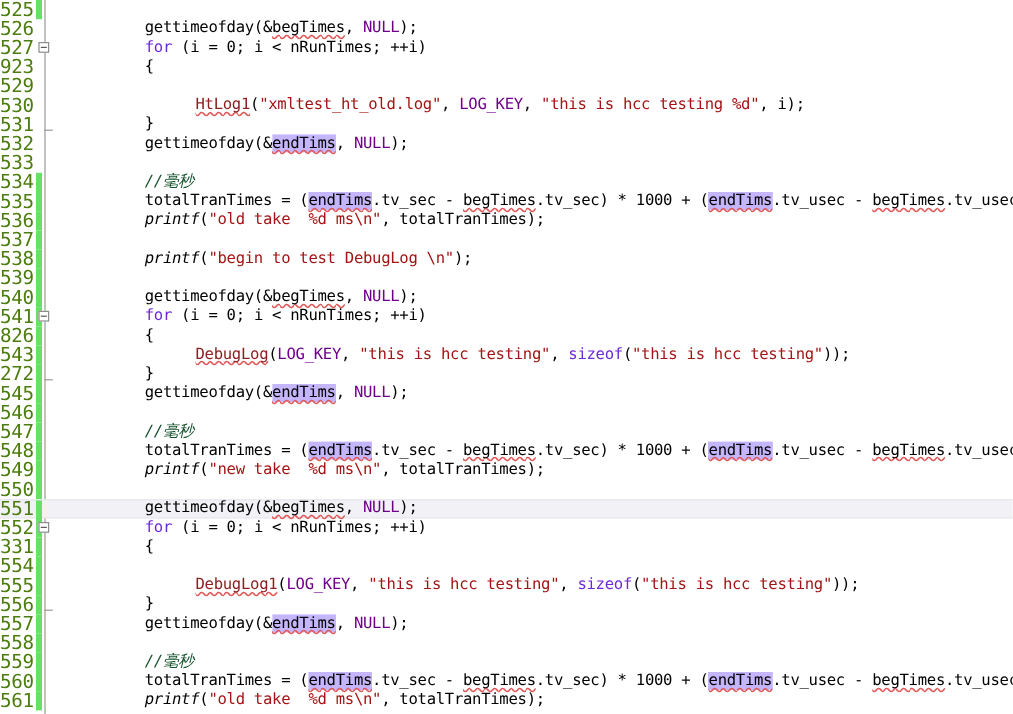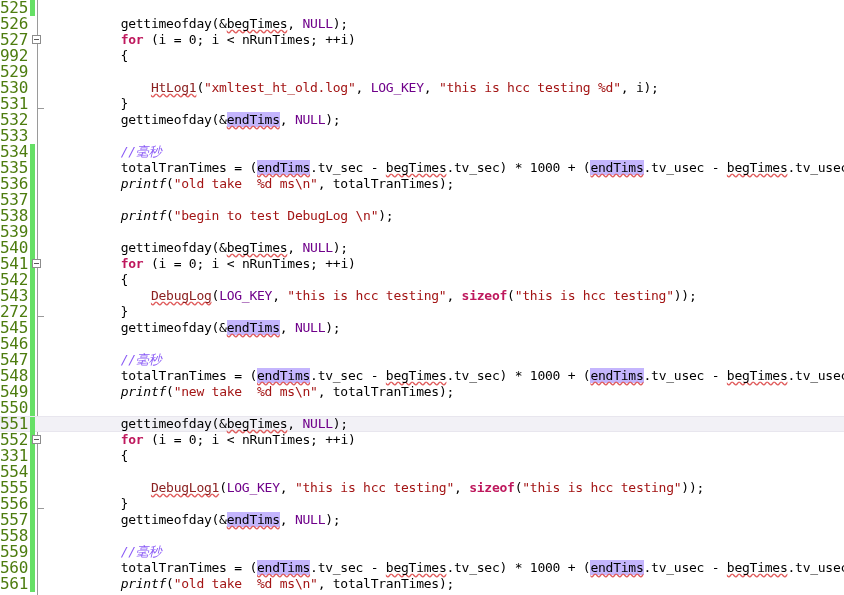--- a/index.html
+++ b/index.html
@@ -121,25 +121,25 @@
   .fold-endtick {
     position: absolute;
     left: 37px;
     width: 7px;
     height: 1px;
     background: #9a9a9a;
   }
 
   
   .t-plain    { color: #000000; }
-  .t-kw       { color: #be185d; font-weight: bold; }
+  .t-kw       { color: #6d28d9; }
   .t-str      { color: #a31515; }
-  .t-cmt      { color: #8b5cf6; font-style: italic; }
+  .t-cmt      { color: #14532d; font-style: italic; }
   .t-macro    { color: #6f008a; }
-  .t-fn       { color: #8b2020; }
+  .t-fn       { color: #8b2020; margin-left: 12px; }
   .t-ital     { color: #000000; font-style: italic; text-align: center; }
   .t-num      { color: #000000; }
 
   .squiggle {
     text-decoration: underline;
     text-decoration-color: #e05a5a;
     text-decoration-style: wavy;
     text-decoration-skip-ink: none;
   }
   .hl-word {
@@ -154,35 +154,35 @@
   <div class="gutter-line-numbers"></div>
   <div class="gutter-change-bar"></div>
   <div class="gutter-fold"></div>
   <div class="fold-rail"></div>
   <div class="content-divider"></div>
 
   <div class="rows" id="rows">
       <div class="row"><span class="lnum">525</span><span class="chg green"></span><span class="code"></span></div>
       <div class="row"><span class="lnum">526</span><span class="chg"></span><span class="code">        <span class="t-plain">gettimeofday</span>(&amp;<span class="t-plain squiggle">begTimes</span>, <span class="t-macro">NULL</span>);</span></div>
       <div class="row"><span class="lnum">527</span><span class="chg"></span><span class="code">        <span class="t-kw">for</span> (<span class="t-plain">i</span> = <span class="t-num">0</span>; <span class="t-plain">i</span> &lt; <span class="t-plain">nRunTimes</span>; ++<span class="t-plain">i</span>)</span></div>
-      <div class="row"><span class="lnum">992</span><span class="chg"></span><span class="code">        {</span></div>
+      <div class="row"><span class="lnum">923</span><span class="chg"></span><span class="code">        {</span></div>
       <div class="row"><span class="lnum">529</span><span class="chg"></span><span class="code"></span></div>
       <div class="row"><span class="lnum">530</span><span class="chg"></span><span class="code">            <span class="t-fn squiggle">HtLog1</span>(<span class="t-str">"xmltest_ht_old.log"</span>, <span class="t-macro">LOG_KEY</span>, <span class="t-str">"this is hcc testing %d"</span>, <span class="t-plain">i</span>);</span></div>
       <div class="row"><span class="lnum">531</span><span class="chg"></span><span class="code">        }</span></div>
       <div class="row"><span class="lnum">532</span><span class="chg"></span><span class="code">        <span class="t-plain">gettimeofday</span>(&amp;<span class="t-plain squiggle hl-word">endTims</span>, <span class="t-macro">NULL</span>);</span></div>
       <div class="row"><span class="lnum">533</span><span class="chg"></span><span class="code"></span></div>
       <div class="row"><span class="lnum">534</span><span class="chg green"></span><span class="code">        <span class="t-cmt">//毫秒</span></span></div>
       <div class="row"><span class="lnum">535</span><span class="chg green"></span><span class="code">        <span class="t-plain">totalTranTimes</span> = (<span class="t-plain squiggle hl-word">endTims</span>.<span class="t-plain">tv_sec</span> - <span class="t-plain squiggle">begTimes</span>.<span class="t-plain">tv_sec</span>) * <span class="t-num">1000</span> + (<span class="t-plain squiggle hl-word">endTims</span>.<span class="t-plain">tv_usec</span> - <span class="t-plain squiggle">begTimes</span>.<span class="t-plain">tv_usec</span>) / ;</span></div>
       <div class="row"><span class="lnum">536</span><span class="chg green"></span><span class="code">        <span class="t-ital">printf</span>(<span class="t-str">"old take  %d ms\n"</span>, <span class="t-plain">totalTranTimes</span>);</span></div>
       <div class="row"><span class="lnum">537</span><span class="chg green"></span><span class="code"></span></div>
       <div class="row"><span class="lnum">538</span><span class="chg green"></span><span class="code">        <span class="t-ital">printf</span>(<span class="t-str">"begin to test DebugLog \n"</span>);</span></div>
       <div class="row"><span class="lnum">539</span><span class="chg green"></span><span class="code"></span></div>
       <div class="row"><span class="lnum">540</span><span class="chg green"></span><span class="code">        <span class="t-plain">gettimeofday</span>(&amp;<span class="t-plain squiggle">begTimes</span>, <span class="t-macro">NULL</span>);</span></div>
       <div class="row"><span class="lnum">541</span><span class="chg green"></span><span class="code">        <span class="t-kw">for</span> (<span class="t-plain">i</span> = <span class="t-num">0</span>; <span class="t-plain">i</span> &lt; <span class="t-plain">nRunTimes</span>; ++<span class="t-plain">i</span>)</span></div>
-      <div class="row"><span class="lnum">542</span><span class="chg green"></span><span class="code">        {</span></div>
+      <div class="row"><span class="lnum">826</span><span class="chg green"></span><span class="code">        {</span></div>
       <div class="row"><span class="lnum">543</span><span class="chg green"></span><span class="code">            <span class="t-fn squiggle">DebugLog</span>(<span class="t-macro">LOG_KEY</span>, <span class="t-str">"this is hcc testing"</span>, <span class="t-kw">sizeof</span>(<span class="t-str">"this is hcc testing"</span>));</span></div>
       <div class="row"><span class="lnum">272</span><span class="chg green"></span><span class="code">        }</span></div>
       <div class="row"><span class="lnum">545</span><span class="chg green"></span><span class="code">        <span class="t-plain">gettimeofday</span>(&amp;<span class="t-plain squiggle hl-word">endTims</span>, <span class="t-macro">NULL</span>);</span></div>
       <div class="row"><span class="lnum">546</span><span class="chg green"></span><span class="code"></span></div>
       <div class="row"><span class="lnum">547</span><span class="chg green"></span><span class="code">        <span class="t-cmt">//毫秒</span></span></div>
       <div class="row"><span class="lnum">548</span><span class="chg green"></span><span class="code">        <span class="t-plain">totalTranTimes</span> = (<span class="t-plain squiggle hl-word">endTims</span>.<span class="t-plain">tv_sec</span> - <span class="t-plain squiggle">begTimes</span>.<span class="t-plain">tv_sec</span>) * <span class="t-num">1000</span> + (<span class="t-plain squiggle hl-word">endTims</span>.<span class="t-plain">tv_usec</span> - <span class="t-plain squiggle">begTimes</span>.<span class="t-plain">tv_usec</span>) / ;</span></div>
       <div class="row"><span class="lnum">549</span><span class="chg green"></span><span class="code">        <span class="t-ital">printf</span>(<span class="t-str">"new take  %d ms\n"</span>, <span class="t-plain">totalTranTimes</span>);</span></div>
       <div class="row"><span class="lnum">550</span><span class="chg green"></span><span class="code"></span></div>
       <div class="row current"><span class="lnum">551</span><span class="chg green"></span><span class="code">        <span class="t-plain">gettimeofday</span>(&amp;<span class="t-plain squiggle">begTimes</span>, <span class="t-macro">NULL</span>);</span></div>
       <div class="row"><span class="lnum">552</span><span class="chg green"></span><span class="code">        <span class="t-kw">for</span> (<span class="t-plain">i</span> = <span class="t-num">0</span>; <span class="t-plain">i</span> &lt; <span class="t-plain">nRunTimes</span>; ++<span class="t-plain">i</span>)</span></div>

